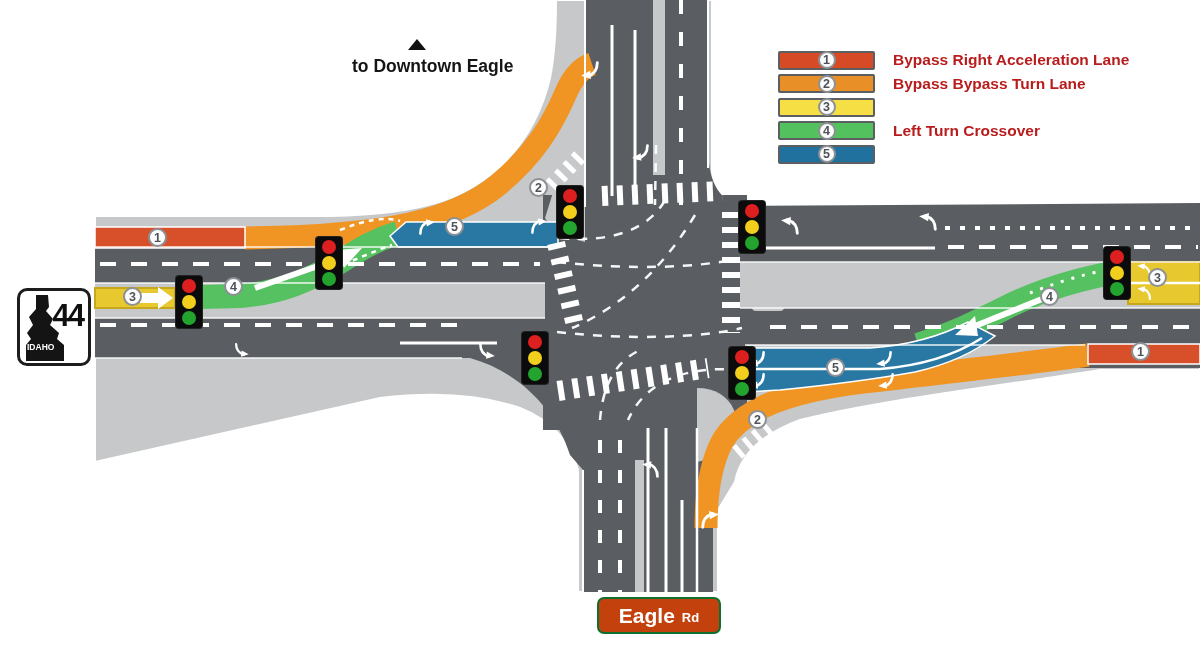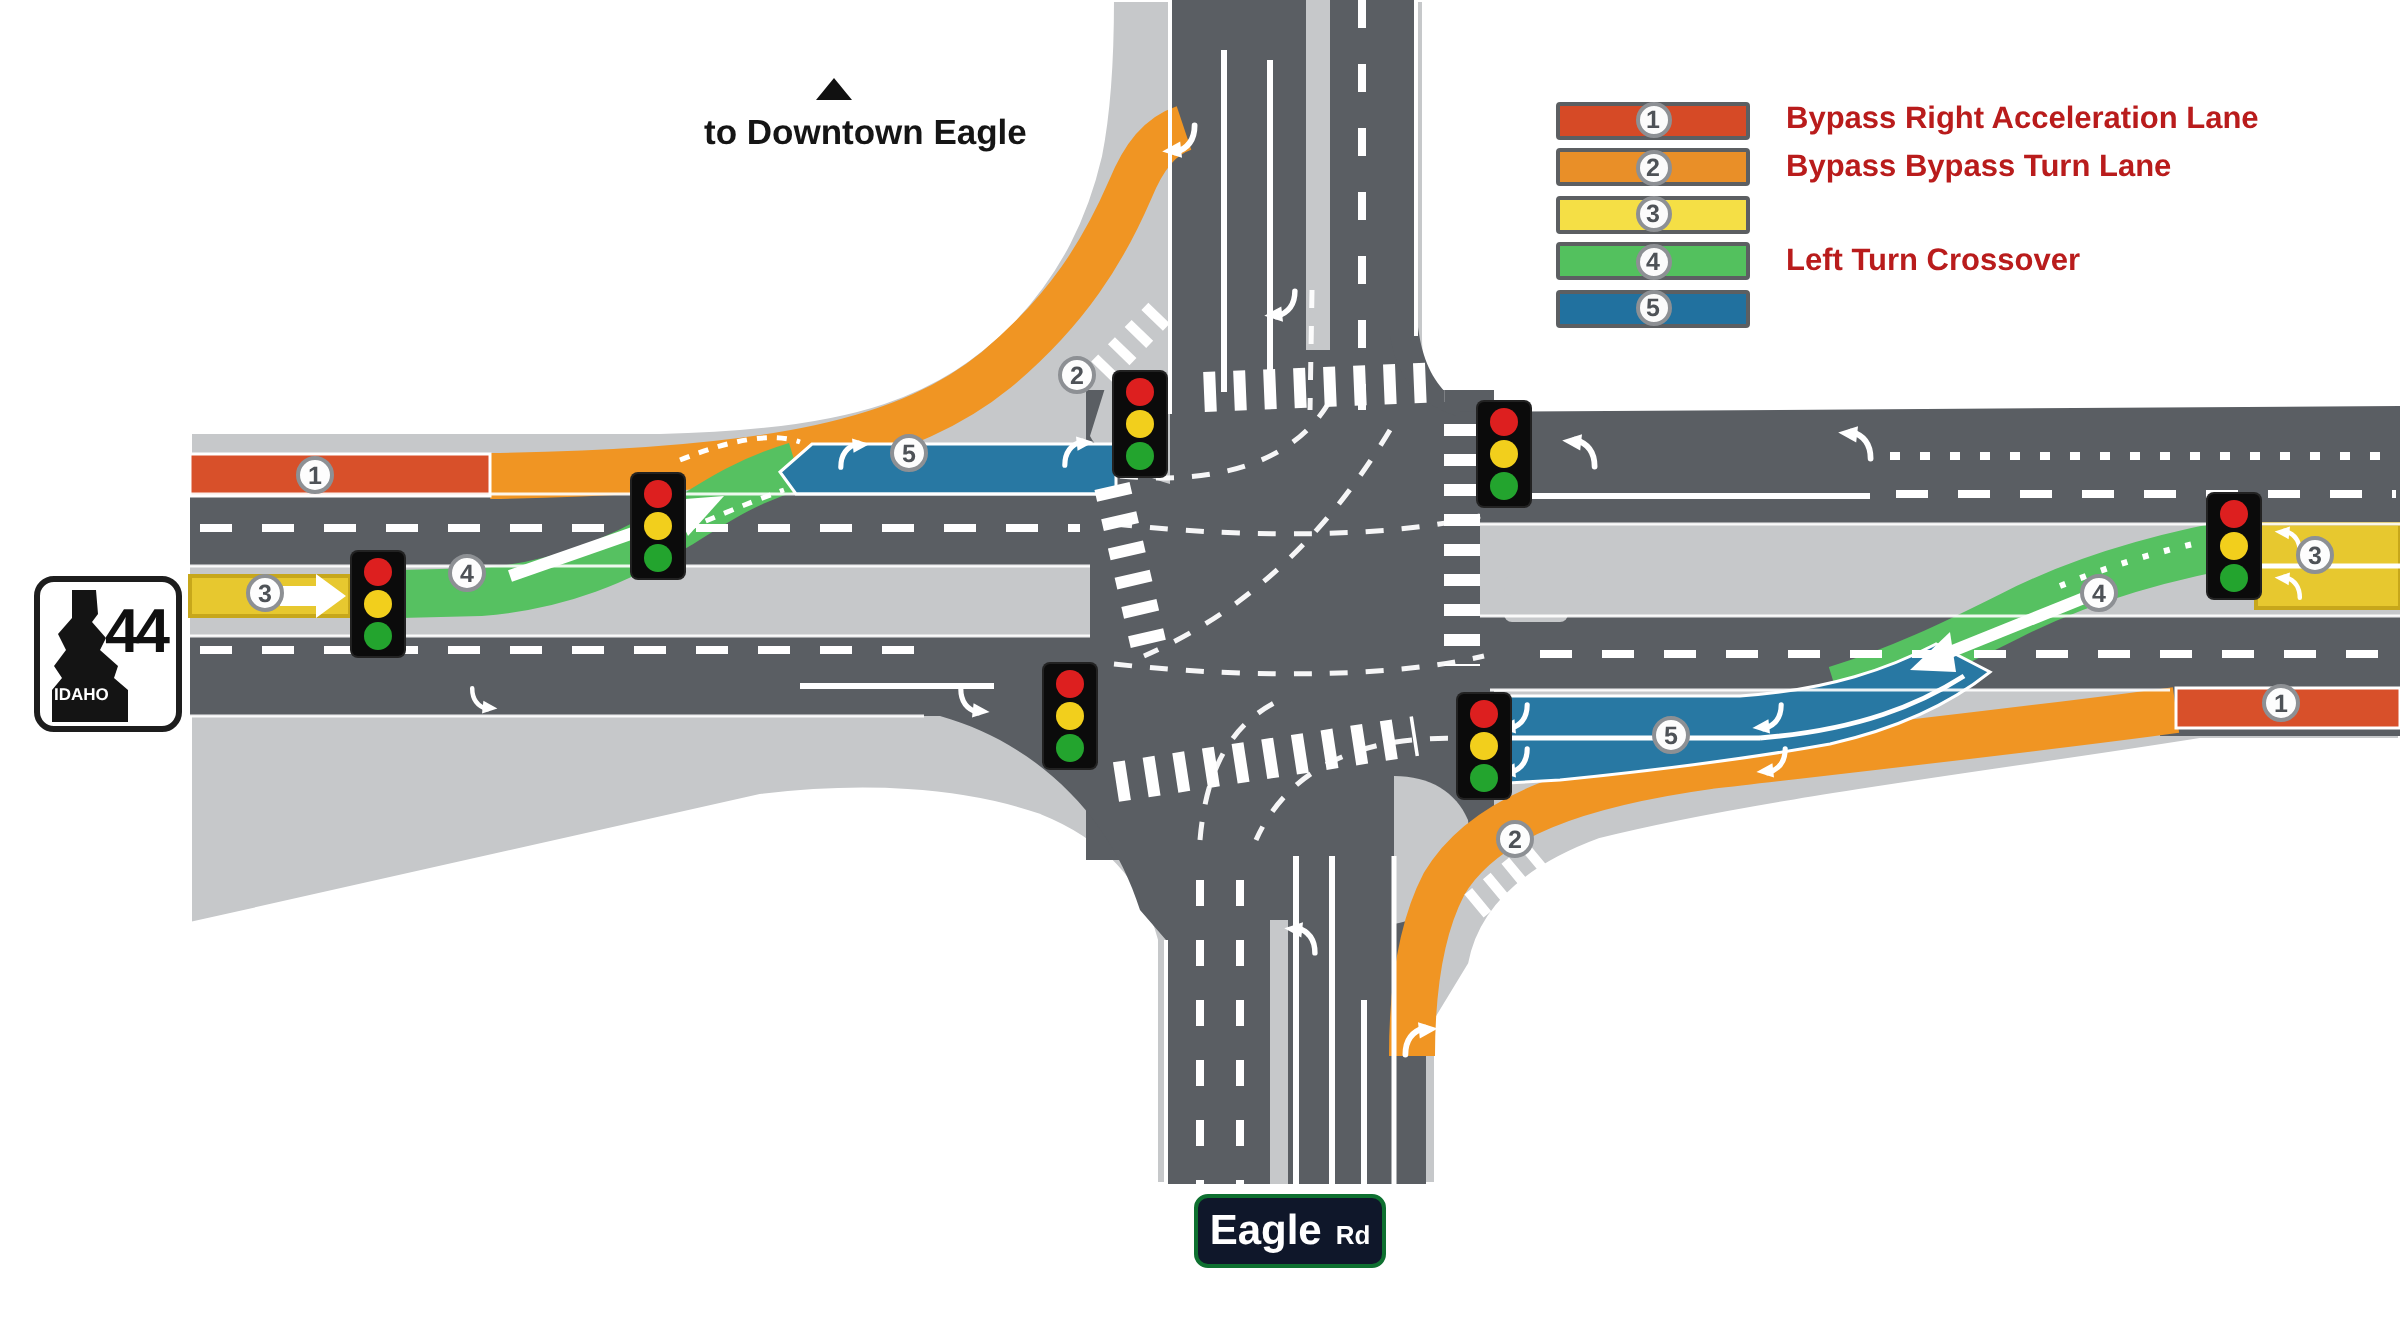--- a/index.html
+++ b/index.html
@@ -34,21 +34,21 @@
 
   
   #shield{position:absolute;left:17px;top:248px;width:74px;height:78px;background:#fff;
           border:3px solid #1d1d1d;border-radius:10px;box-sizing:border-box;margin-top:40px;}
   #shield svg{position:absolute;left:2px;top:2px;}
   #shield .num{position:absolute;right:5px;top:7px;font-size:31px;font-weight:bold;color:#101010;
                letter-spacing:-2px;}
   #shield .state{position:absolute;left:7px;bottom:11px;font-size:8.5px;font-weight:bold;color:#fff;}
 
   
-  #eaglesign{position:absolute;left:597px;top:597px;width:96px;height:37px;background:#0f172a;
+  #eaglesign{position:absolute;left:597px;top:597px;width:124px;height:37px;background:#c2410c;
              border:2px solid #0e7030;border-radius:7px;box-sizing:border-box;
              display:flex;align-items:center;justify-content:center;color:#fff;}
   #eaglesign .nm{font-size:21px;font-weight:bold;}
   #eaglesign .sfx{font-size:13px;font-weight:bold;margin-left:7px;margin-top:3px;}
 </style>
 </head>
 <body>
 
 <div id="stage">
 

